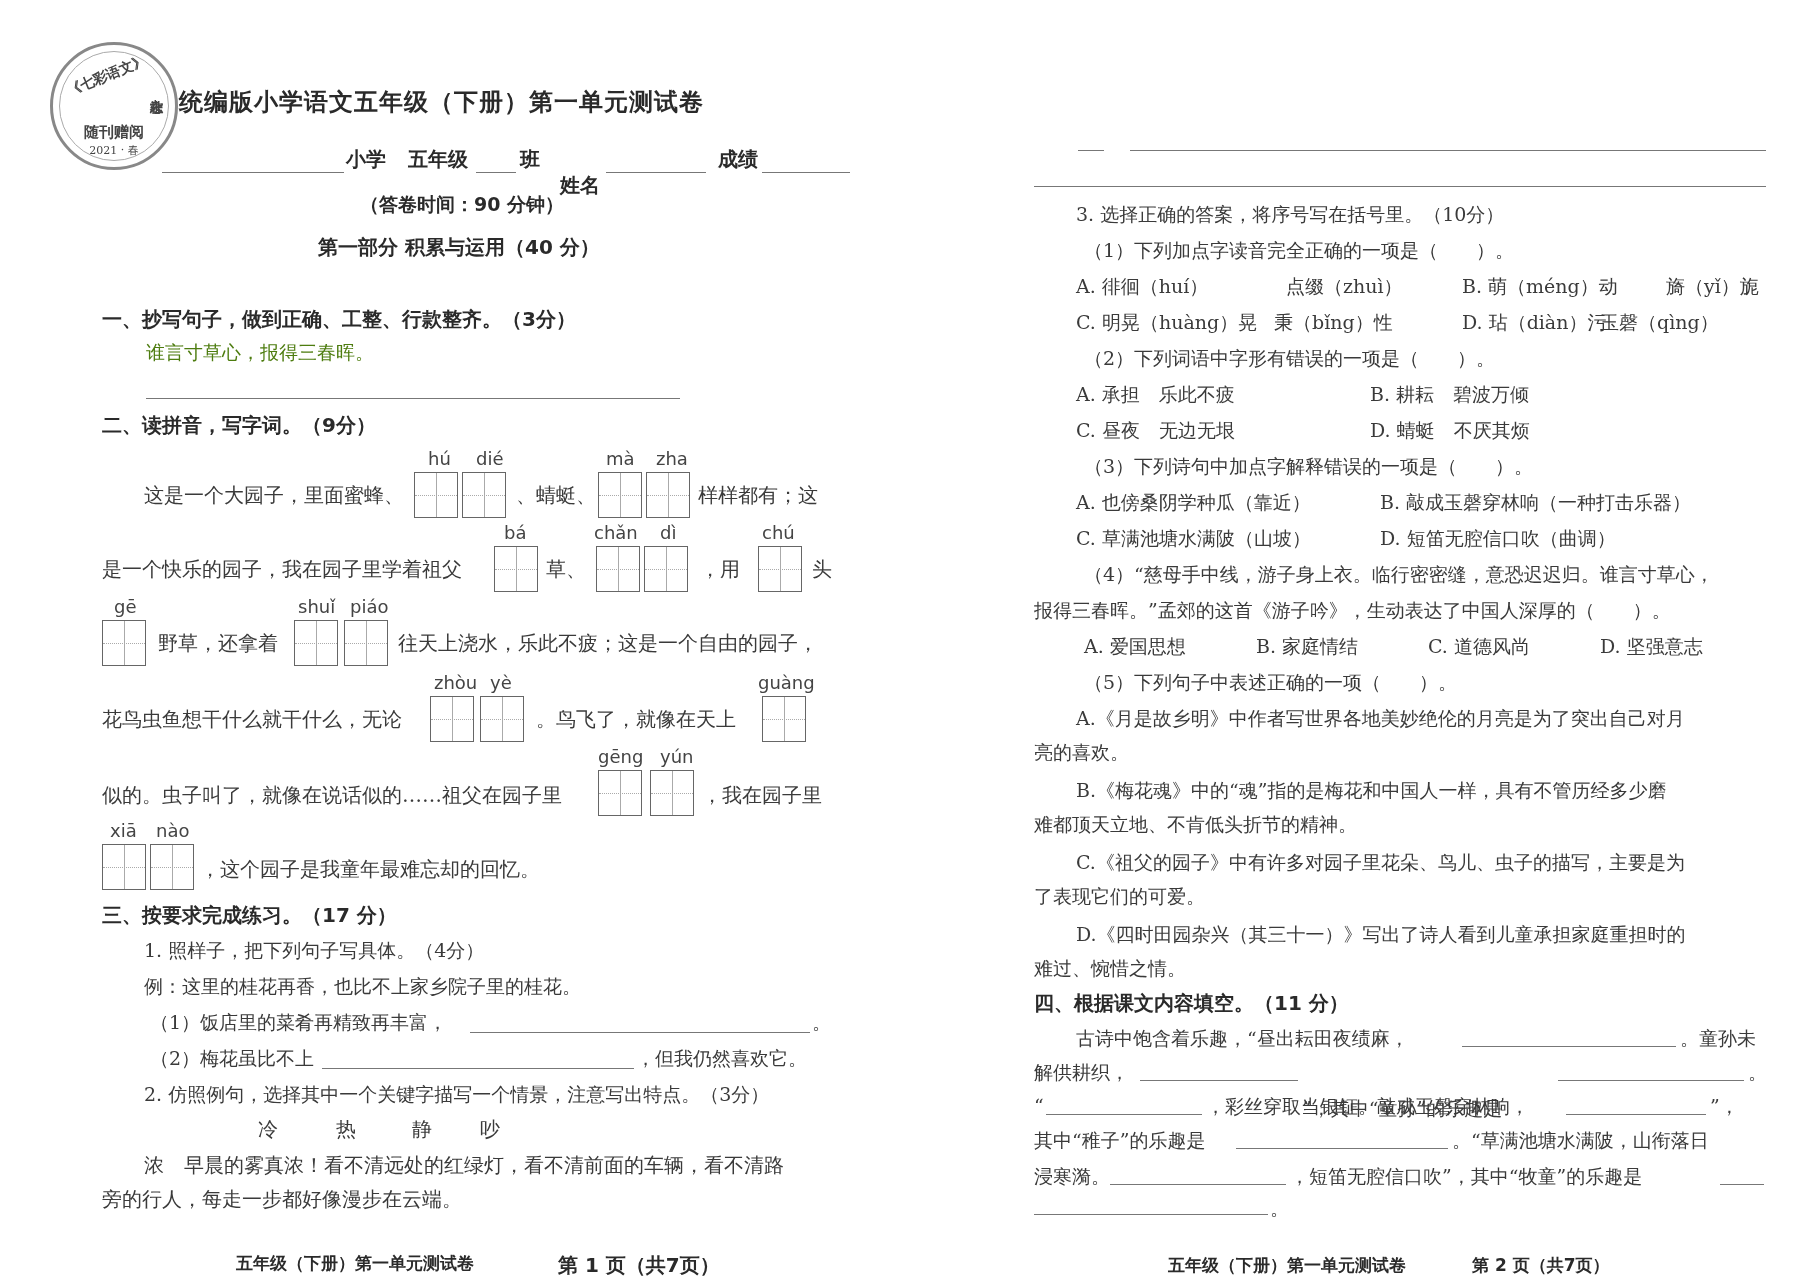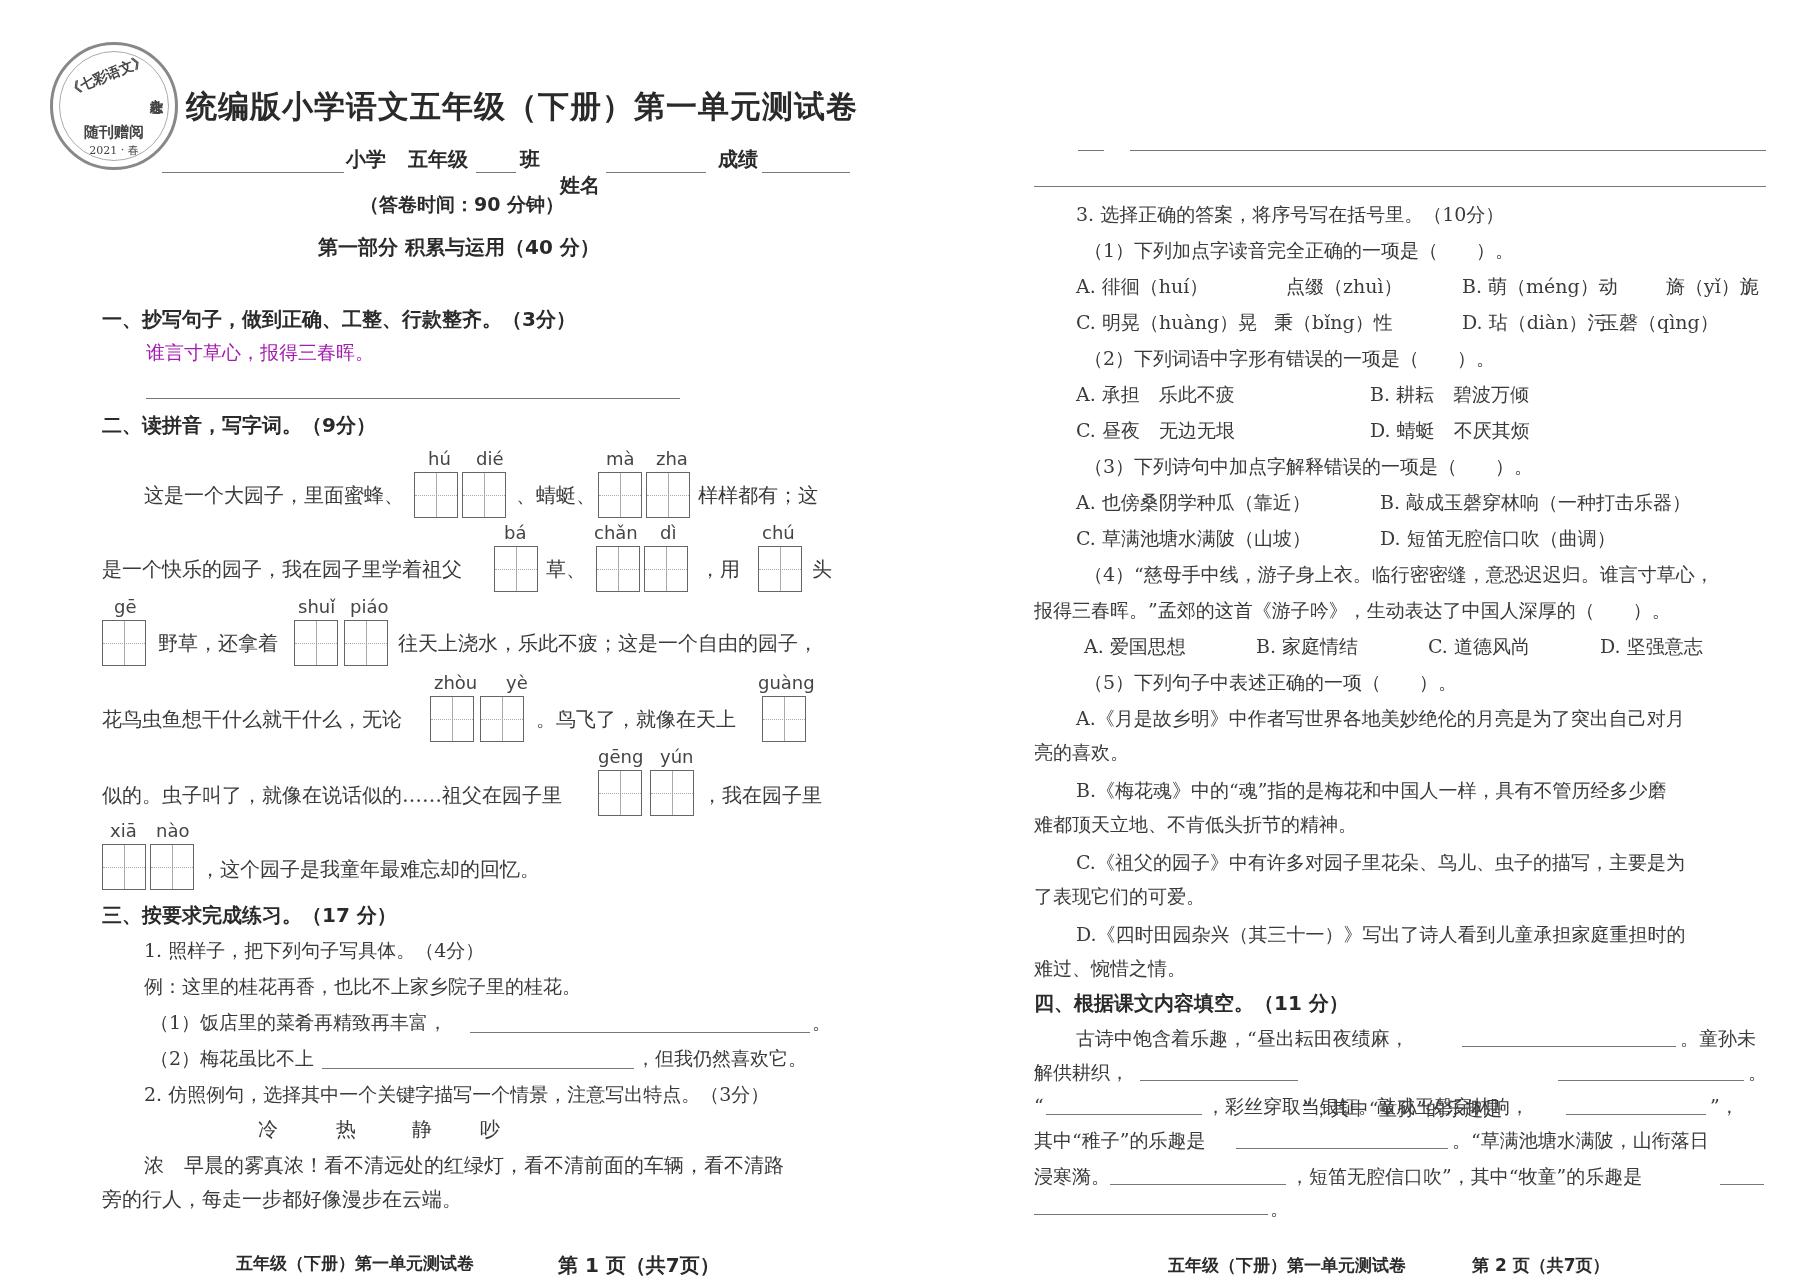--- a/index.html
+++ b/index.html
@@ -33,37 +33,37 @@
 <div>
 
   <div class="stamp">
     <div class="inner"></div>
     <span class="top">《七彩语文》</span>
     <span class="right">杂志社</span>
     <div class="mid">随刊赠阅</div>
     <div class="yr">2021 · 春</div>
   </div>
 
-  <div class="abs sans bold" style="left:186px; top:86px; font-size:31px; letter-spacing:1px;">统编版小学语文五年级（下册）第一单元测试卷</div>
+  <div class="abs sans bold" style="left:179px; top:86px; font-size:24px; letter-spacing:1px;">统编版小学语文五年级（下册）第一单元测试卷</div>
 
   <div class="line" style="left:162px; top:172px; width:182px;"></div>
   <div class="abs sans bold t20" style="left:346px; top:146px;">小学</div>
   <div class="abs sans bold t20" style="left:408px; top:146px;">五年级</div>
   <div class="line" style="left:476px; top:172px; width:40px;"></div>
   <div class="abs sans bold t20" style="left:520px; top:146px;">班</div>
   <div class="abs sans bold t20" style="left:560px; top:146px;margin-top:26px;">姓名</div>
   <div class="line" style="left:606px; top:172px; width:100px;"></div>
   <div class="abs sans bold t20" style="left:718px; top:146px;">成绩</div>
   <div class="line" style="left:762px; top:172px; width:88px;"></div>
 
   <div class="abs sans bold t19" style="left:360px; top:192px;">（答卷时间：90 分钟）</div>
   <div class="abs sans bold t20" style="left:318px; top:234px;">第一部分  积累与运用（40 分）</div>
 
   <div class="abs sans bold t20" style="left:102px; top:306px;">一、抄写句子，做到正确、工整、行款整齐。（3分）</div>
-  <div class="abs serif t19" style="left:146px; top:340px; color:#a21caf;">谁言寸草心，报得三春晖。</div>
+  <div class="abs serif t19" style="left:146px; top:340px; color:#4d7c0f;">谁言寸草心，报得三春晖。</div>
   <div class="line" style="left:146px; top:398px; width:534px;"></div>
 
   <div class="abs sans bold t20" style="left:102px; top:412px;">二、读拼音，写字词。（9分）</div>
 
   <div class="abs serif t20" style="left:144px; top:482px;">这是一个大园子，里面蜜蜂、</div>
   <span class="py" style="left:428px; top:448px;">hú</span>
   <span class="py" style="left:476px; top:448px;">dié</span>
   <div class="box" style="left:414px; top:472px;"></div>
   <div class="box" style="left:462px; top:472px;"></div>
   <div class="abs serif t20" style="left:516px; top:482px;">、蜻蜓、</div>
@@ -90,21 +90,21 @@
   <div class="box" style="left:102px; top:620px;"></div>
   <div class="abs serif t20" style="left:158px; top:630px;">野草，还拿着</div>
   <span class="py" style="left:298px; top:596px;">shuǐ</span>
   <span class="py" style="left:350px; top:596px;">piáo</span>
   <div class="box" style="left:294px; top:620px;"></div>
   <div class="box" style="left:344px; top:620px;"></div>
   <div class="abs serif t20" style="left:398px; top:630px;">往天上浇水，乐此不疲；这是一个自由的园子，</div>
 
   <div class="abs serif t20" style="left:102px; top:706px;">花鸟虫鱼想干什么就干什么，无论</div>
   <span class="py" style="left:434px; top:672px;">zhòu</span>
-  <span class="py" style="left:490px; top:672px;margin-left:16px;">yè</span>
+  <span class="py" style="left:490px; top:672px;">yè</span>
   <div class="box" style="left:430px; top:696px;"></div>
   <div class="box" style="left:480px; top:696px;"></div>
   <div class="abs serif t20" style="left:536px; top:706px;">。鸟飞了，就像在天上</div>
   <span class="py" style="left:758px; top:672px;">guàng</span>
   <div class="box" style="left:762px; top:696px;"></div>
 
   <div class="abs serif t20" style="left:102px; top:782px;">似的。虫子叫了，就像在说话似的……祖父在园子里</div>
   <span class="py" style="left:598px; top:746px;">gēng</span>
   <span class="py" style="left:660px; top:746px;">yún</span>
   <div class="box" style="left:598px; top:770px;"></div>

